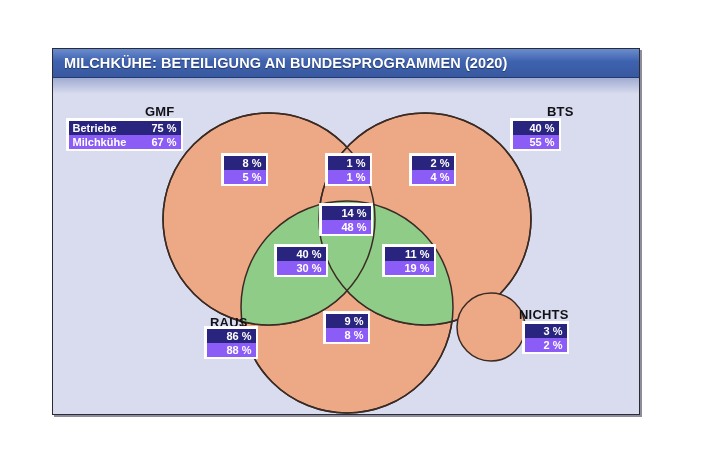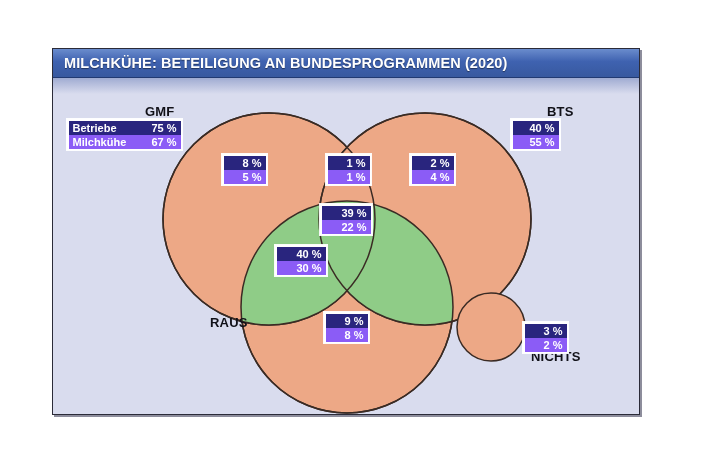--- a/index.html
+++ b/index.html
@@ -138,22 +138,26 @@
         </span>
       </div>
 
       <div class="glabel" style="left:462px;top:55px;padding-left:32px;">BTS</div>
       <div class="vbox" style="left:458px;top:70px;width:46px;">
         <span class="vrow dark">40 %</span>
         <span class="vrow light">55 %</span>
       </div>
 
       <div class="glabel" style="left:157px;top:266px;">RAUS</div>
+      <div class="vbox" style="left:152px;top:278px;width:49px;">
+        <span class="vrow dark">86 %</span>
+        <span class="vrow light">88 %</span>
+      </div>
 
-      <div class="glabel" style="left:478px;top:258px;margin-top:42px;">NICHTS</div>
+      <div class="glabel" style="left:466px;top:258px;">NICHTS</div>
       <div class="vbox" style="left:470px;top:273px;width:42px;">
         <span class="vrow dark">3 %</span>
         <span class="vrow light">2 %</span>
       </div>
 
       <div class="vbox" style="left:169px;top:105px;width:42px;">
         <span class="vrow dark">8 %</span>
         <span class="vrow light">5 %</span>
       </div>
 
@@ -161,29 +165,33 @@
         <span class="vrow dark">1 %</span>
         <span class="vrow light">1 %</span>
       </div>
 
       <div class="vbox" style="left:357px;top:105px;width:42px;">
         <span class="vrow dark">2 %</span>
         <span class="vrow light">4 %</span>
       </div>
 
       <div class="vbox" style="left:267px;top:155px;width:49px;">
-        <span class="vrow dark">39 %</span>
-        <span class="vrow light">22 %</span>
+        <span class="vrow dark">14 %</span>
+        <span class="vrow light">48 %</span>
       </div>
 
       <div class="vbox" style="left:222px;top:196px;width:49px;">
         <span class="vrow dark">40 %</span>
         <span class="vrow light">30 %</span>
       </div>
 
+      <div class="vbox" style="left:330px;top:196px;width:49px;">
+        <span class="vrow dark">11 %</span>
+        <span class="vrow light">19 %</span>
+      </div>
 
       <div class="vbox" style="left:271px;top:263px;width:42px;">
         <span class="vrow dark">9 %</span>
         <span class="vrow light">8 %</span>
       </div>
 
     </div>
   </div>
 
 </div>

